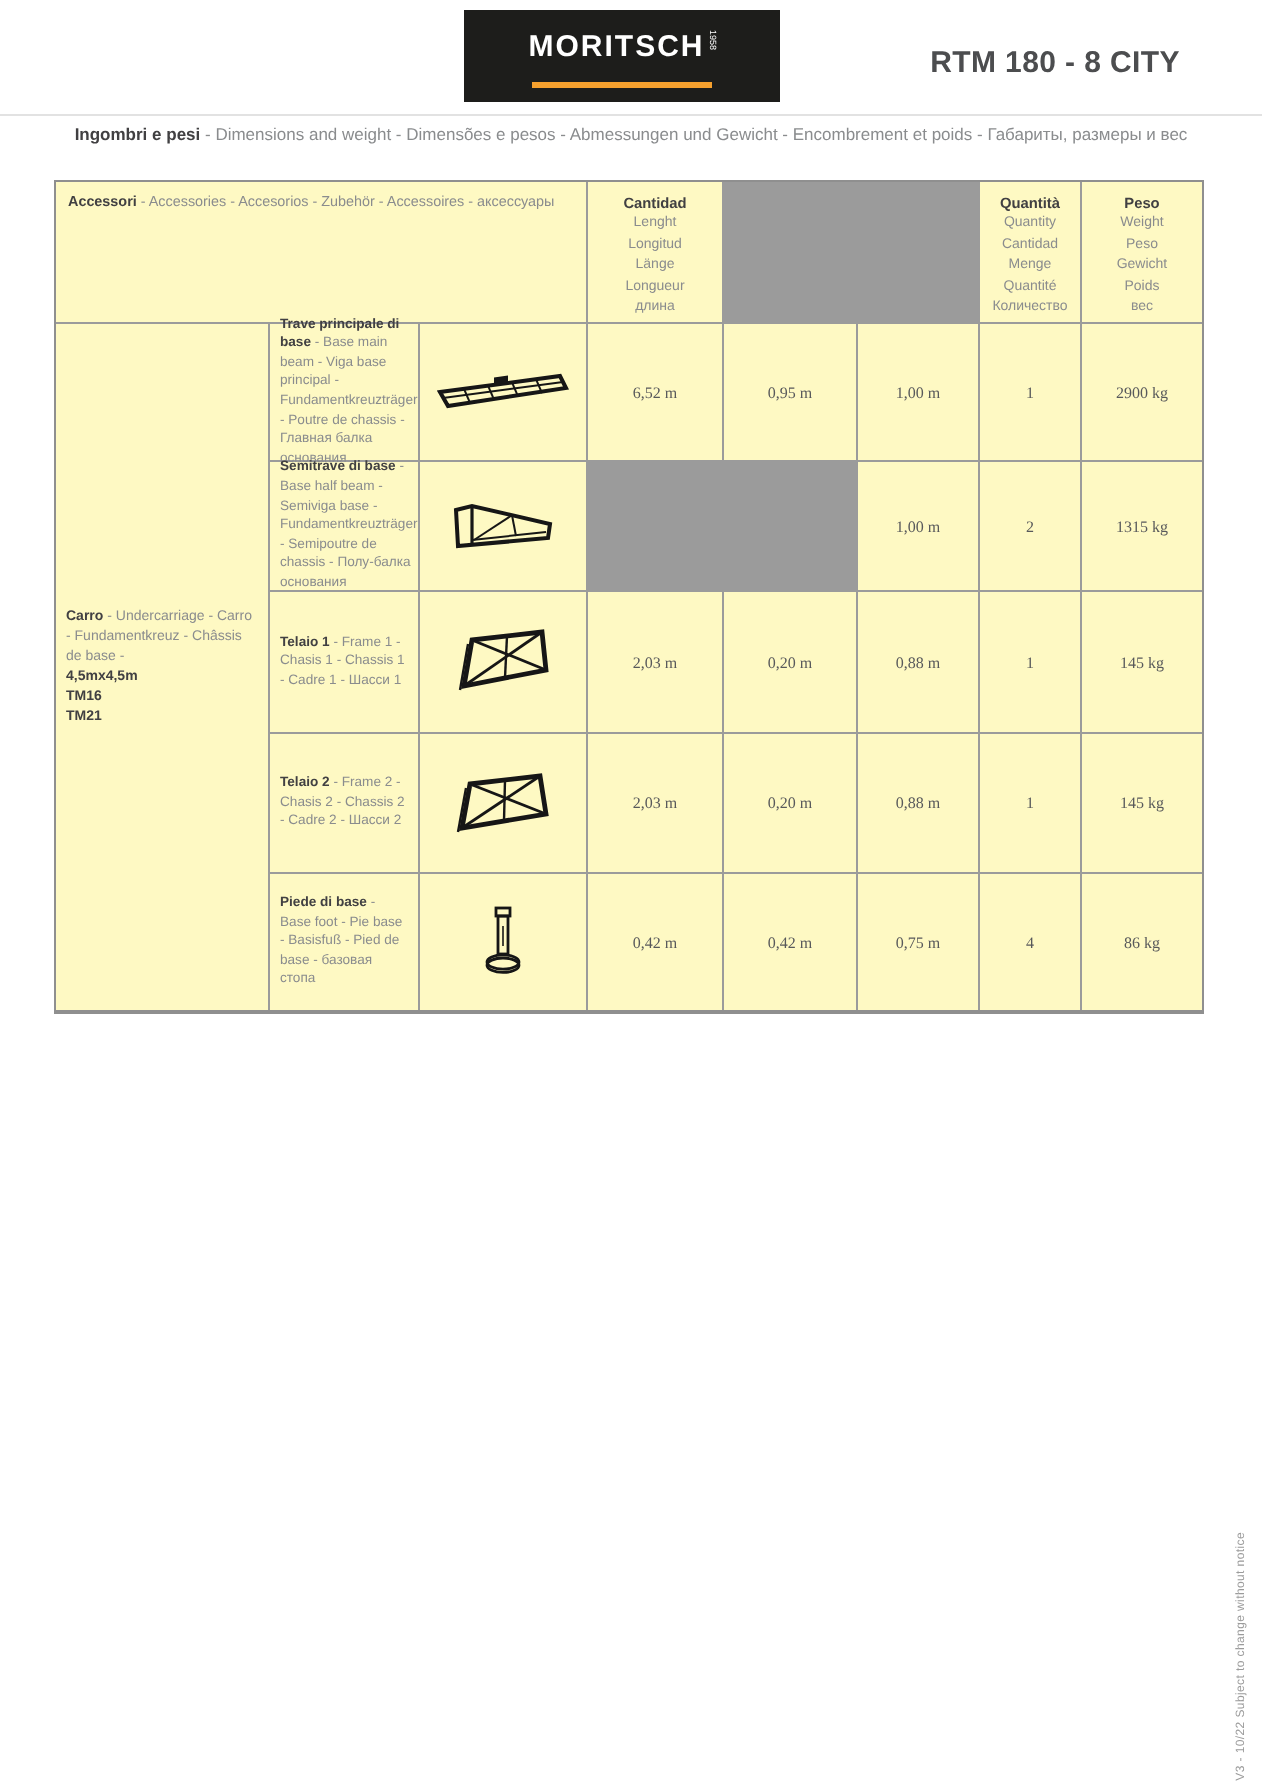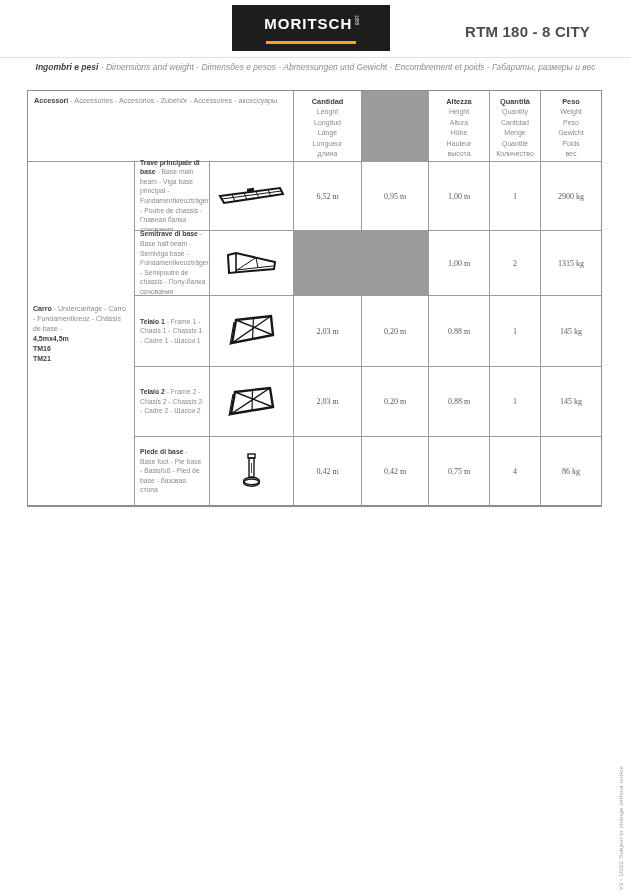--- a/index.html
+++ b/index.html
@@ -31,35 +31,35 @@
     width:90px; height:3px; background:#F5A02E;
   }
   .product-title {
     position:absolute; top:23px; right:41px;
     font-size:15px; font-weight:bold; color:#4c4d4f; letter-spacing:0.2px;
     white-space:nowrap;
   }
   .rule { position:absolute; top:57px; left:0; width:631px; height:1px; background:#e2e2e2; }
   .subtitle {
     position:absolute; top:62px; left:0; width:631px; text-align:center;
-    font-size:8.5px; color:#8a8c8e; white-space:nowrap;font-style:italic;
+    font-size:8.5px; color:#8a8c8e; white-space:nowrap;
   }
   .b { font-weight:bold; color:#414042; }
   .g { color:#8a8c8e; }
 
   
   .tbl {
     position:absolute; left:27px; top:90px;
     display:grid;
     grid-template-columns:106px 74px 83px 67px 66px 60px 50px 60px;
     grid-template-rows:70px 68px 64px 70px 69px 68px;
     gap:1px; background:#9b9b9b; border:1px solid #8f8f8f;
     border-bottom-width:2px;
   }
-  .cell { background:#ffffff; box-sizing:border-box; }
+  .cell { background:#fef9c3; box-sizing:border-box; }
   .acc { padding:5px 6px; }
   .acc p { margin:0; font-size:7.2px; line-height:10px; }
   .colh { text-align:center; padding-top:6px; font-size:7px; line-height:10.4px; color:#8a8c8e; }
   .colh .l0 { font-weight:bold; color:#414042; font-size:7.4px; }
   .carro { display:flex; align-items:center; padding:4px 5px; }
   .carro .inner { font-size:7px; line-height:10px; }
   .lbl { display:flex; align-items:center; padding:4px 5px; }
   .lbl p { margin:0; font-size:6.8px; line-height:9.6px; }
   .img { display:flex; align-items:center; justify-content:center; }
   .val { display:flex; align-items:center; justify-content:center; font-size:8px; color:#58595b;font-family:Liberation Serif, serif; }
@@ -98,28 +98,20 @@
     </div>
 
     <div class="cell colh" style="grid-area:1/4/2/5">
       <div class="l0">Cantidad</div>
       <div>Lenght</div>
       <div>Longitud</div>
       <div>Länge</div>
       <div>Longueur</div>
       <div>длина</div>
     </div>
-    <div class="cell colh" style="grid-area:1/6/2/7">
-      <div class="l0">Altezza</div>
-      <div>Height</div>
-      <div>Altura</div>
-      <div>Höhe</div>
-      <div>Hauteur</div>
-      <div>высота</div>
-    </div>
     <div class="cell colh" style="grid-area:1/7/2/8">
       <div class="l0">Quantità</div>
       <div>Quantity</div>
       <div>Cantidad</div>
       <div>Menge</div>
       <div>Quantité</div>
       <div>Количество</div>
     </div>
     <div class="cell colh" style="grid-area:1/8/2/9">
       <div class="l0">Peso</div>

